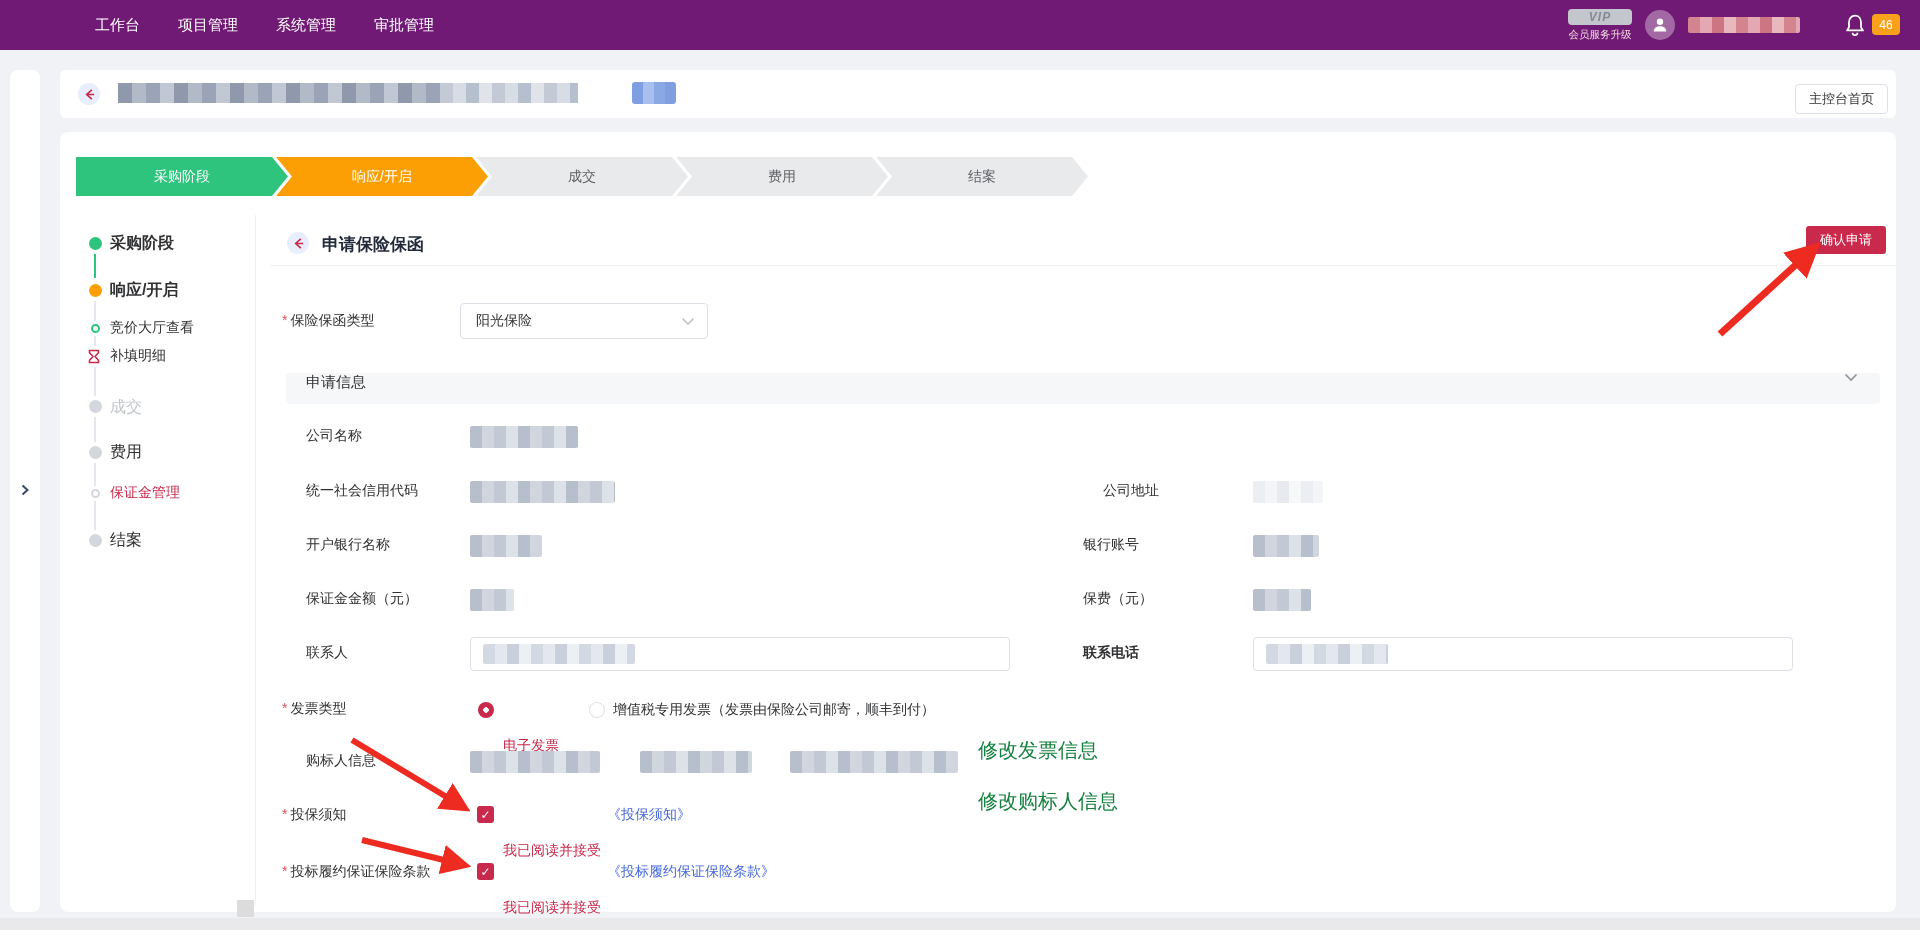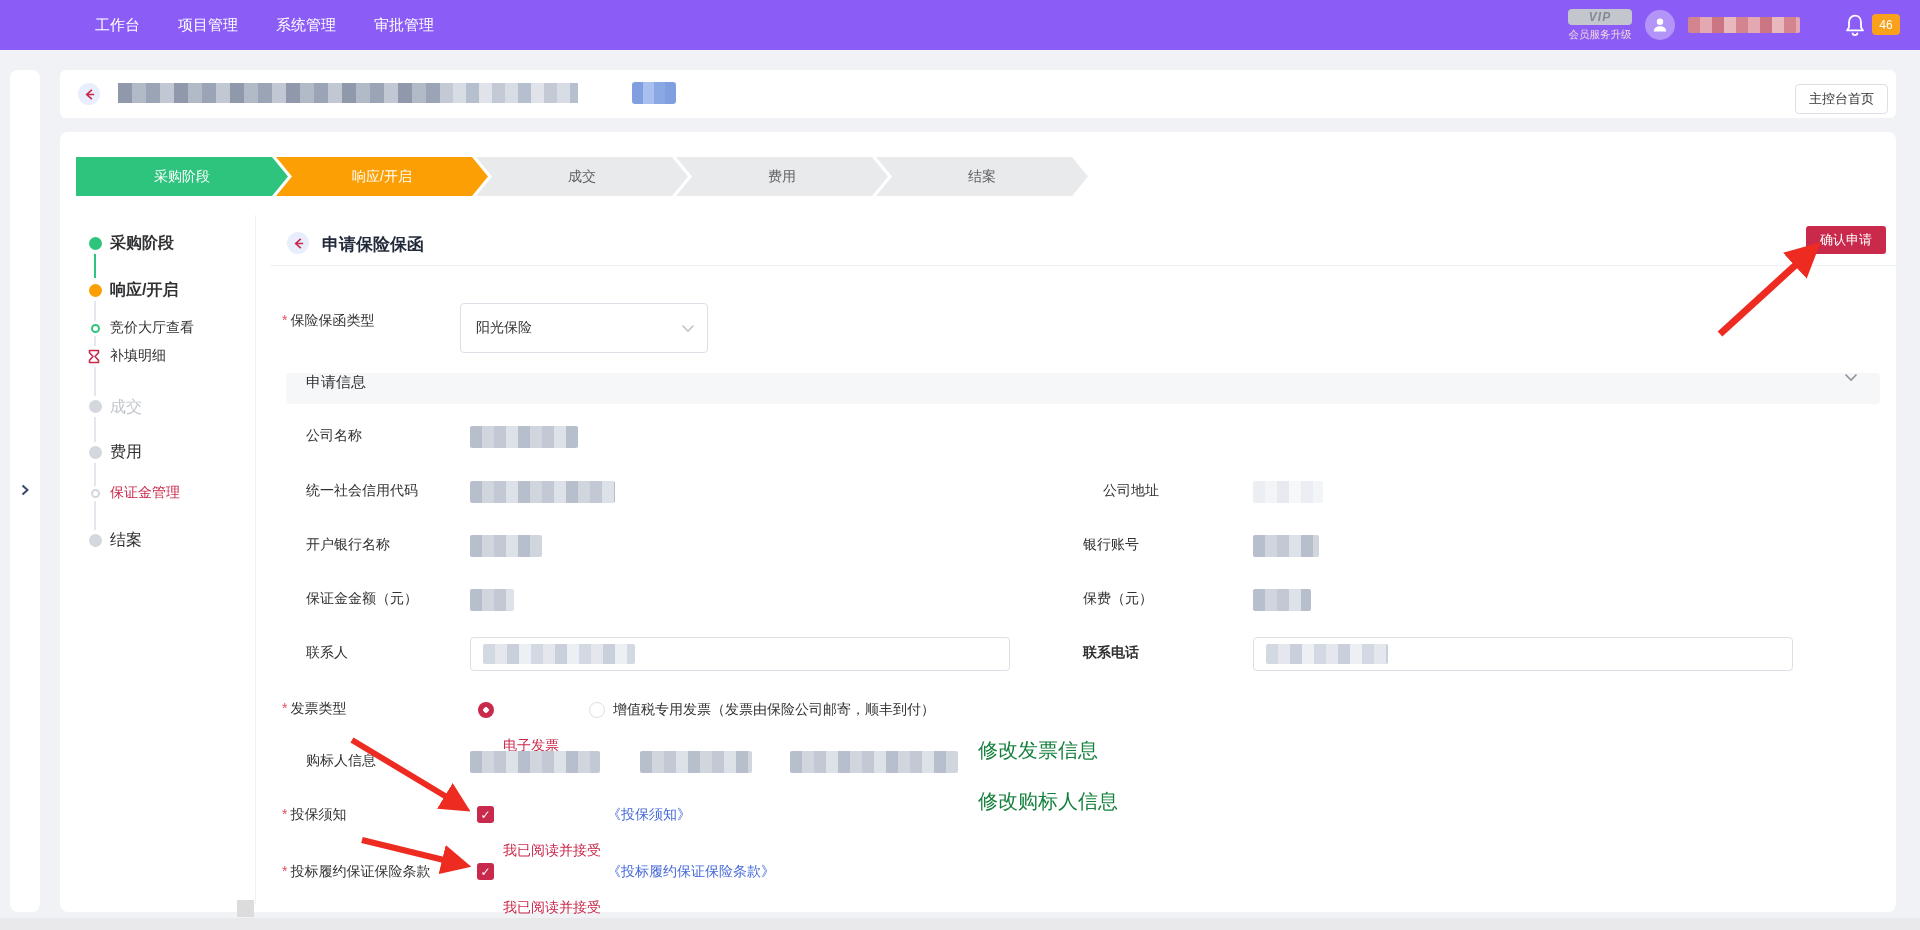--- a/index.html
+++ b/index.html
@@ -2,21 +2,21 @@
 <html><head>
 <meta charset="utf-8">
 <style>
   * { margin:0; padding:0; box-sizing:border-box; }
   html,body { width:1920px; height:930px; font-family:"Liberation Sans","DejaVu Sans",sans-serif; }
   body { background:#f0f2f5; overflow:hidden; }
   .abs { position:absolute; }
   #stage { position:relative; width:1920px; height:930px; }
 
   
-  .navbar { left:0; top:0; width:1920px; height:50px; background:#8b5cf6; z-index:20; }
+  .navbar { left:0; top:0; width:1920px; height:50px; background:#701a75; z-index:20; }
   .nav-menu { left:95px; top:0; height:50px; display:flex; align-items:center; gap:38px; }
   .nav-item { color:#ffffff; font-size:15px; cursor:pointer; white-space:nowrap; }
   .vip-wrap { left:1560px; top:7px; width:80px; text-align:center; }
   .vip-badge { display:inline-block; background:#c3c7cd; color:#848a95; font-size:12px; font-weight:bold; font-style:italic; padding:1px 21px; border-radius:4px; letter-spacing:1px; }
   .vip-label { color:#f2d7dd; font-size:10.5px; margin-top:3px; white-space:nowrap; }
   .avatar { left:1645px; top:10px; width:30px; height:30px; border-radius:50%; background:rgba(255,255,255,0.35); display:flex; align-items:center; justify-content:center; }
   .ublur { left:1688px; top:17px; width:112px; height:16px; border-radius:2px;
     background:repeating-linear-gradient(90deg,#d4848f 0 12px,#e3a8b1 12px 24px,#cc7683 24px 36px,#e9b8bf 36px 48px); }
   .bell { left:1843px; top:13px; width:24px; height:24px; }
   .notif-badge { left:1872px; top:14px; min-width:28px; height:21px; background:#f9a11b; color:#fff; font-size:12px; border-radius:4px; display:flex; align-items:center; justify-content:center; padding:0 5px; }
@@ -65,21 +65,21 @@
   .hourglass { left:87px; background:#fff; box-shadow:0 0 0 3px #fff; }
 
   
   .form-title { left:322px; top:233px; font-size:17px; font-weight:bold; color:#21293a; }
   .form-back { left:287px; top:232px; }
   .confirm-btn { left:1806px; top:226px; width:80px; height:28px; background:#c9294b; color:#fff; font-size:13px; border:none; border-radius:3px; display:flex; align-items:center; justify-content:center; cursor:pointer; }
   .form-hdr-line { left:270px; top:265px; width:1626px; height:1px; background:#f0f1f4; }
 
   .flabel { font-size:14px; color:#303133; white-space:nowrap; }
   .req::before { content:"*"; color:#e34d59; margin-right:3px; }
-  .select-box { left:460px; top:303px; width:248px; height:50px; border:1px solid #dcdfe6; border-radius:4px; background:#fff; display:flex; align-items:center; justify-content:space-between; padding:0 12px 0 15px; font-size:14px; color:#303133; cursor:pointer; }
+  .select-box { left:460px; top:303px; width:248px; height:36px; border:1px solid #dcdfe6; border-radius:4px; background:#fff; display:flex; align-items:center; justify-content:space-between; padding:0 12px 0 15px; font-size:14px; color:#303133; cursor:pointer; }
   .section-bar { left:286px; top:373px; width:1594px; height:31px; background:#f6f7f9; border-radius:4px; display:flex; justify-content:space-between; padding:0 22px 0 20px; font-size:15px; color:#303133; cursor:pointer; }
 
   .mosaic { border-radius:2px; height:22px;
     background:repeating-linear-gradient(90deg,#b7bfcc 0 12px,#d0d5de 12px 24px,#c2c8d4 24px 36px,#dde1e8 36px 48px); }
   .mosaic.light { background:repeating-linear-gradient(90deg,#d3d9e2 0 12px,#e4e8ee 12px 24px,#c9d0db 24px 36px,#eceff3 36px 48px); }
 
   .text-input { border:1px solid #dcdfe6; border-radius:4px; background:#fff; height:34px; }
 
   .radio { width:16px; height:16px; border-radius:50%; }
   .radio.checked { background:radial-gradient(circle,#ffffff 0 2.5px,#c9294b 3px); }

